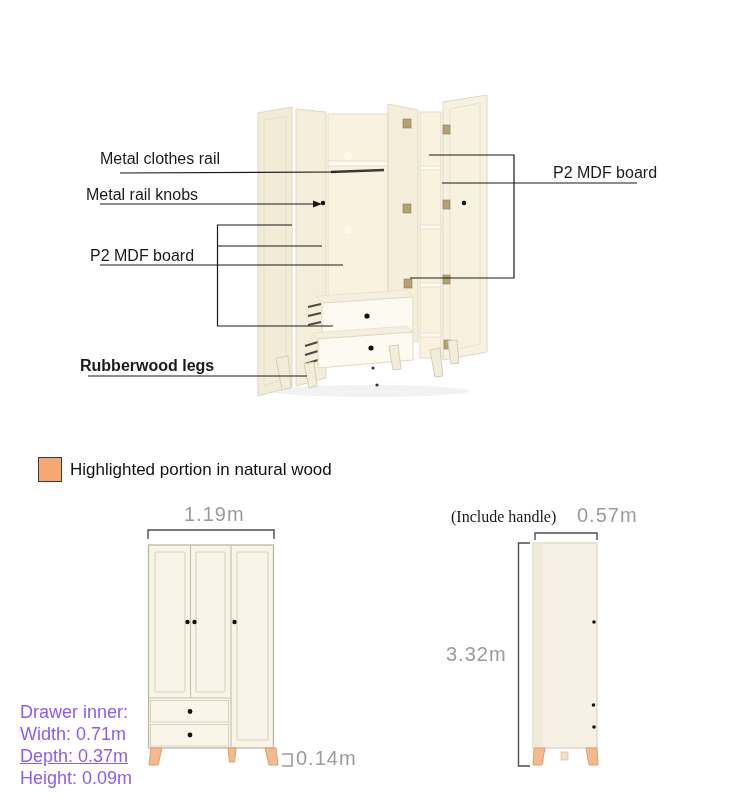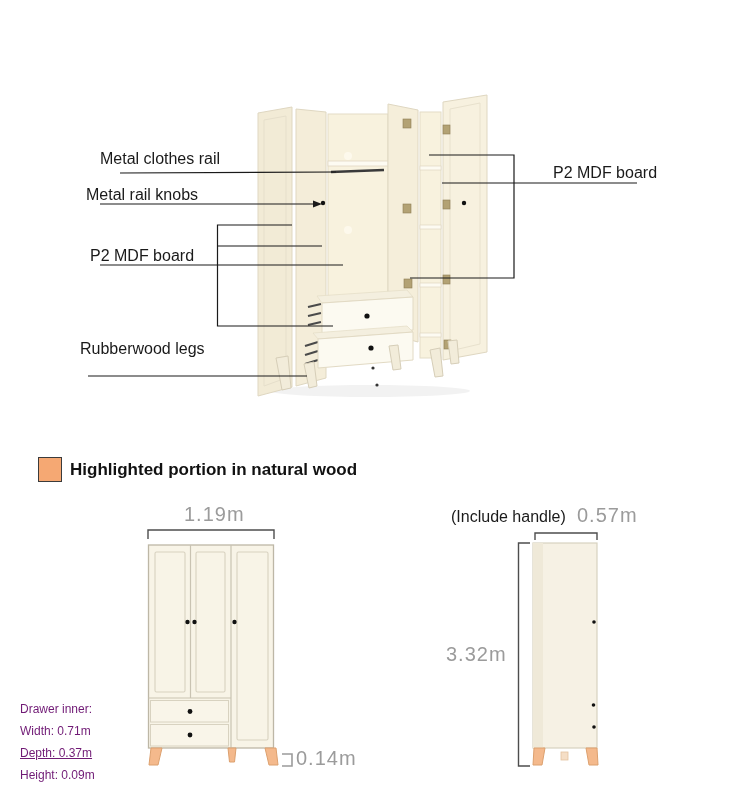--- a/index.html
+++ b/index.html
@@ -15,22 +15,22 @@
   .dim{
     position:absolute;color:#9b9b9b;font-size:20px;letter-spacing:1px;
     white-space:nowrap;
   }
   .note{position:absolute;color:#1a1a1a;font-size:16px;white-space:nowrap;}
   .legend{position:absolute;left:38px;top:457px;display:flex;align-items:center;}
   .legend .swatch{
     width:24px;height:25px;background:#f5a873;border:1.5px solid #3b3b3b;
     box-sizing:border-box;
   }
-  .legend .legend-text{margin-left:8px;font-size:17px;color:#111;font-weight:bold;}
-  .drawer-info{position:absolute;left:20px;color:#701a75;font-size:12px;white-space:nowrap;}
+  .legend .legend-text{margin-left:8px;font-size:17px;color:#111;}
+  .drawer-info{position:absolute;left:20px;color:#8b5cf6;font-size:18px;white-space:nowrap;}
 </style>
 </head>
 <body>
 
 <div class="canvas">
 
   <svg width="750" height="800" viewBox="0 0 750 800">
 
     <g>
       <ellipse cx="370" cy="391" rx="100" ry="6" fill="rgba(0,0,0,0.05)"></ellipse>
@@ -164,29 +164,29 @@
         <polygon points="586,748 597,748 598,765 589,765"></polygon>
       </g>
       <rect x="561" y="752" width="7" height="8" fill="#F5DEC6" stroke="#E3C3A1" stroke-width="0.8"></rect>
     </g>
   </svg>
 
   <div class="label" style="left:100px;top:150px;">Metal clothes rail</div>
   <div class="label" style="left:86px;top:186px;">Metal rail knobs</div>
   <div class="label" style="left:90px;top:247px;">P2 MDF board</div>
   <div class="label" style="left:553px;top:164px;">P2 MDF board</div>
-  <div class="label" style="left:80px;top:340px;">Rubberwood legs</div>
+  <div class="label" style="left:80px;top:357px;font-weight:bold;">Rubberwood legs</div>
 
   <div class="legend">
     <div class="swatch"></div>
     <div class="legend-text">Highlighted portion in natural wood</div>
   </div>
 
   <div class="dim" style="left:184px;top:503px;">1.19m</div>
-  <div class="note" style="left:451px;top:508px;">(Include handle)</div>
+  <div class="note" style="left:451px;top:508px;font-family:Liberation Serif, serif;">(Include handle)</div>
   <div class="dim" style="left:577px;top:504px;text-align:center;">0.57m</div>
   <div class="dim" style="left:446px;top:643px;">3.32m</div>
   <div class="dim" style="left:296px;top:747px;">0.14m</div>
 
   <div class="drawer-info" style="top:702px;">Drawer inner:</div>
   <div class="drawer-info" style="top:724px;">Width: 0.71m</div>
   <div class="drawer-info" style="top:746px;text-decoration:underline;">Depth: 0.37m</div>
   <div class="drawer-info" style="top:768px;">Height: 0.09m</div>
 
 </div>

